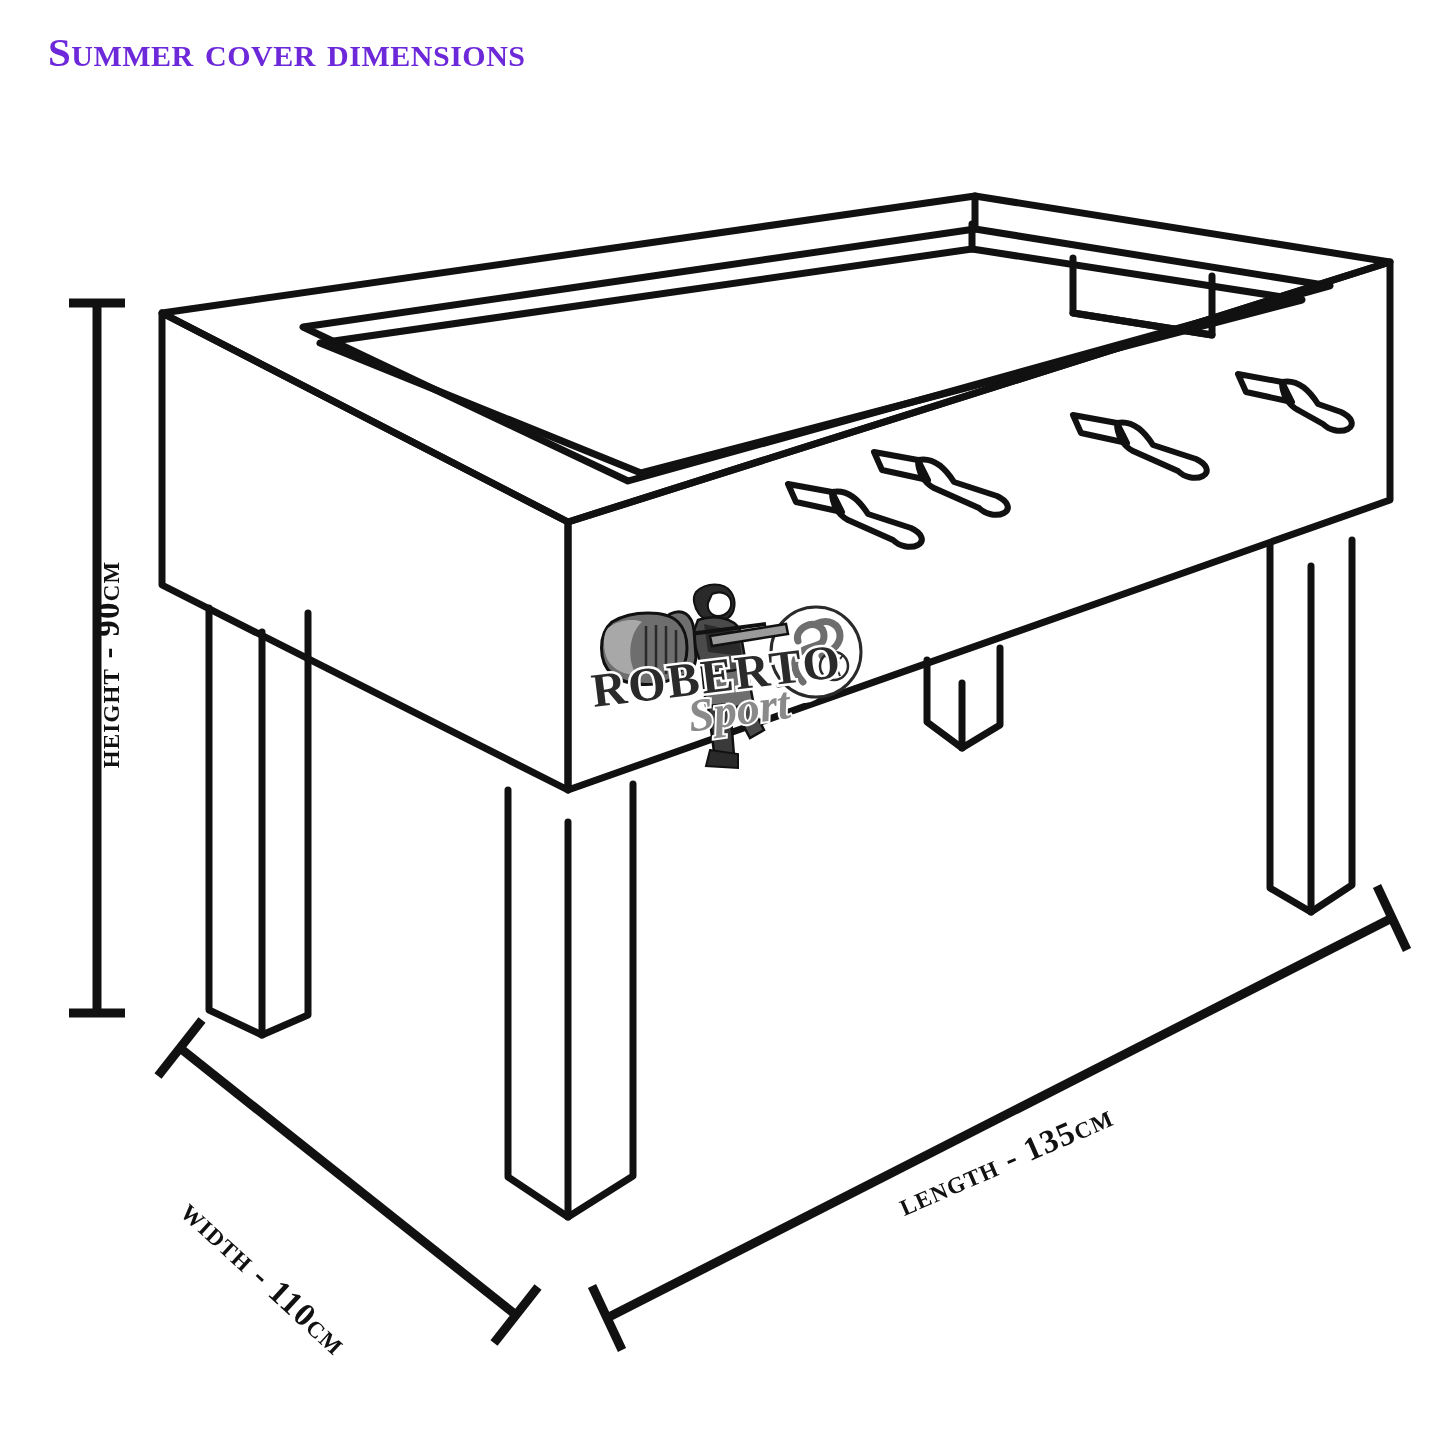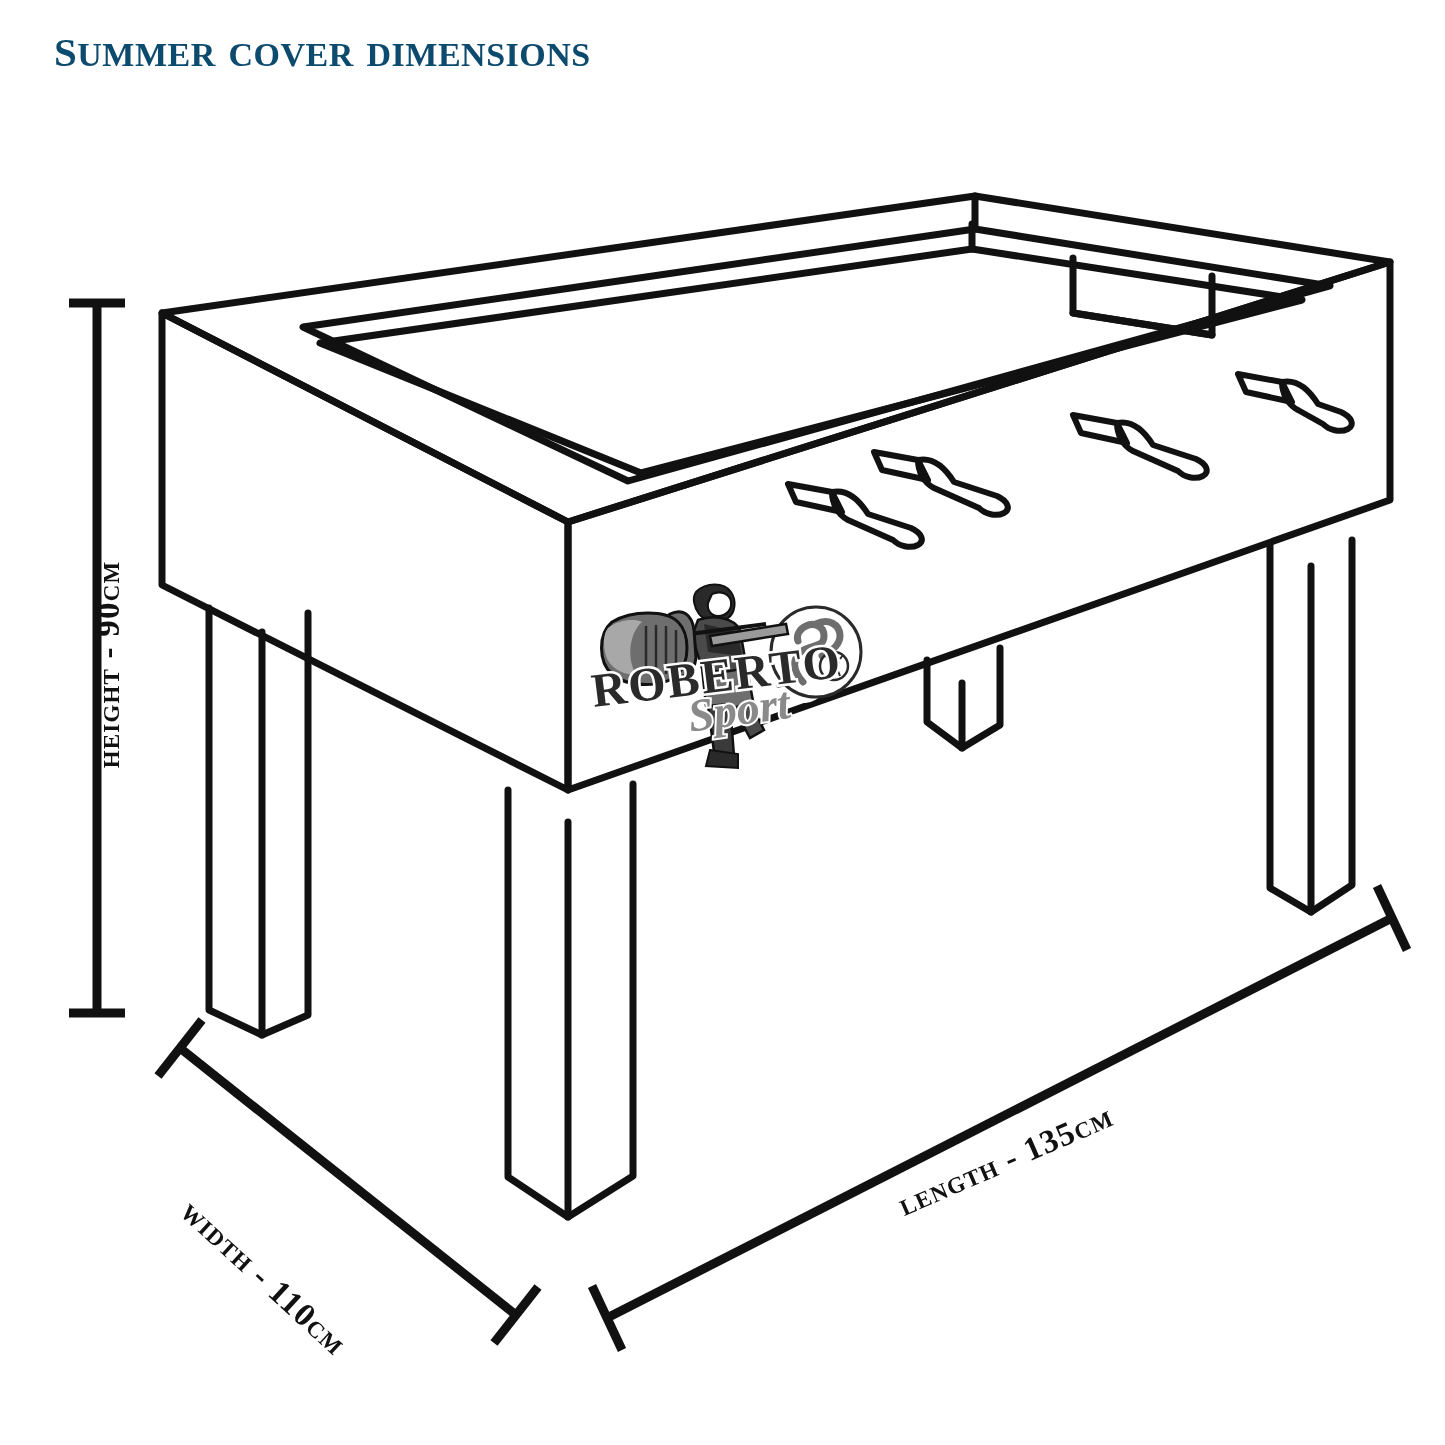--- a/index.html
+++ b/index.html
@@ -13,27 +13,27 @@
   }
   #page {
     position: relative;
     width: 1445px;
     height: 1445px;
     background: #ffffff;
     overflow: hidden;
   }
   #page-title {
     position: absolute;
-    left: 54px;
+    left: 48px;
     top: 18px;
     font-family: "Liberation Serif", "DejaVu Serif", serif;
     font-weight: bold;
-    font-size: 49px;
+    font-size: 43px;
     letter-spacing: 0.5px;
-    color: #0c4a6e;
+    color: #6d28d9;
     font-variant: small-caps;
     text-transform: lowercase;
     white-space: nowrap;
     line-height: 1;
   }
   #page-title::first-letter { font-size: 58px; }
 
   .diagram-svg {
     position: absolute;
     left: 0;

